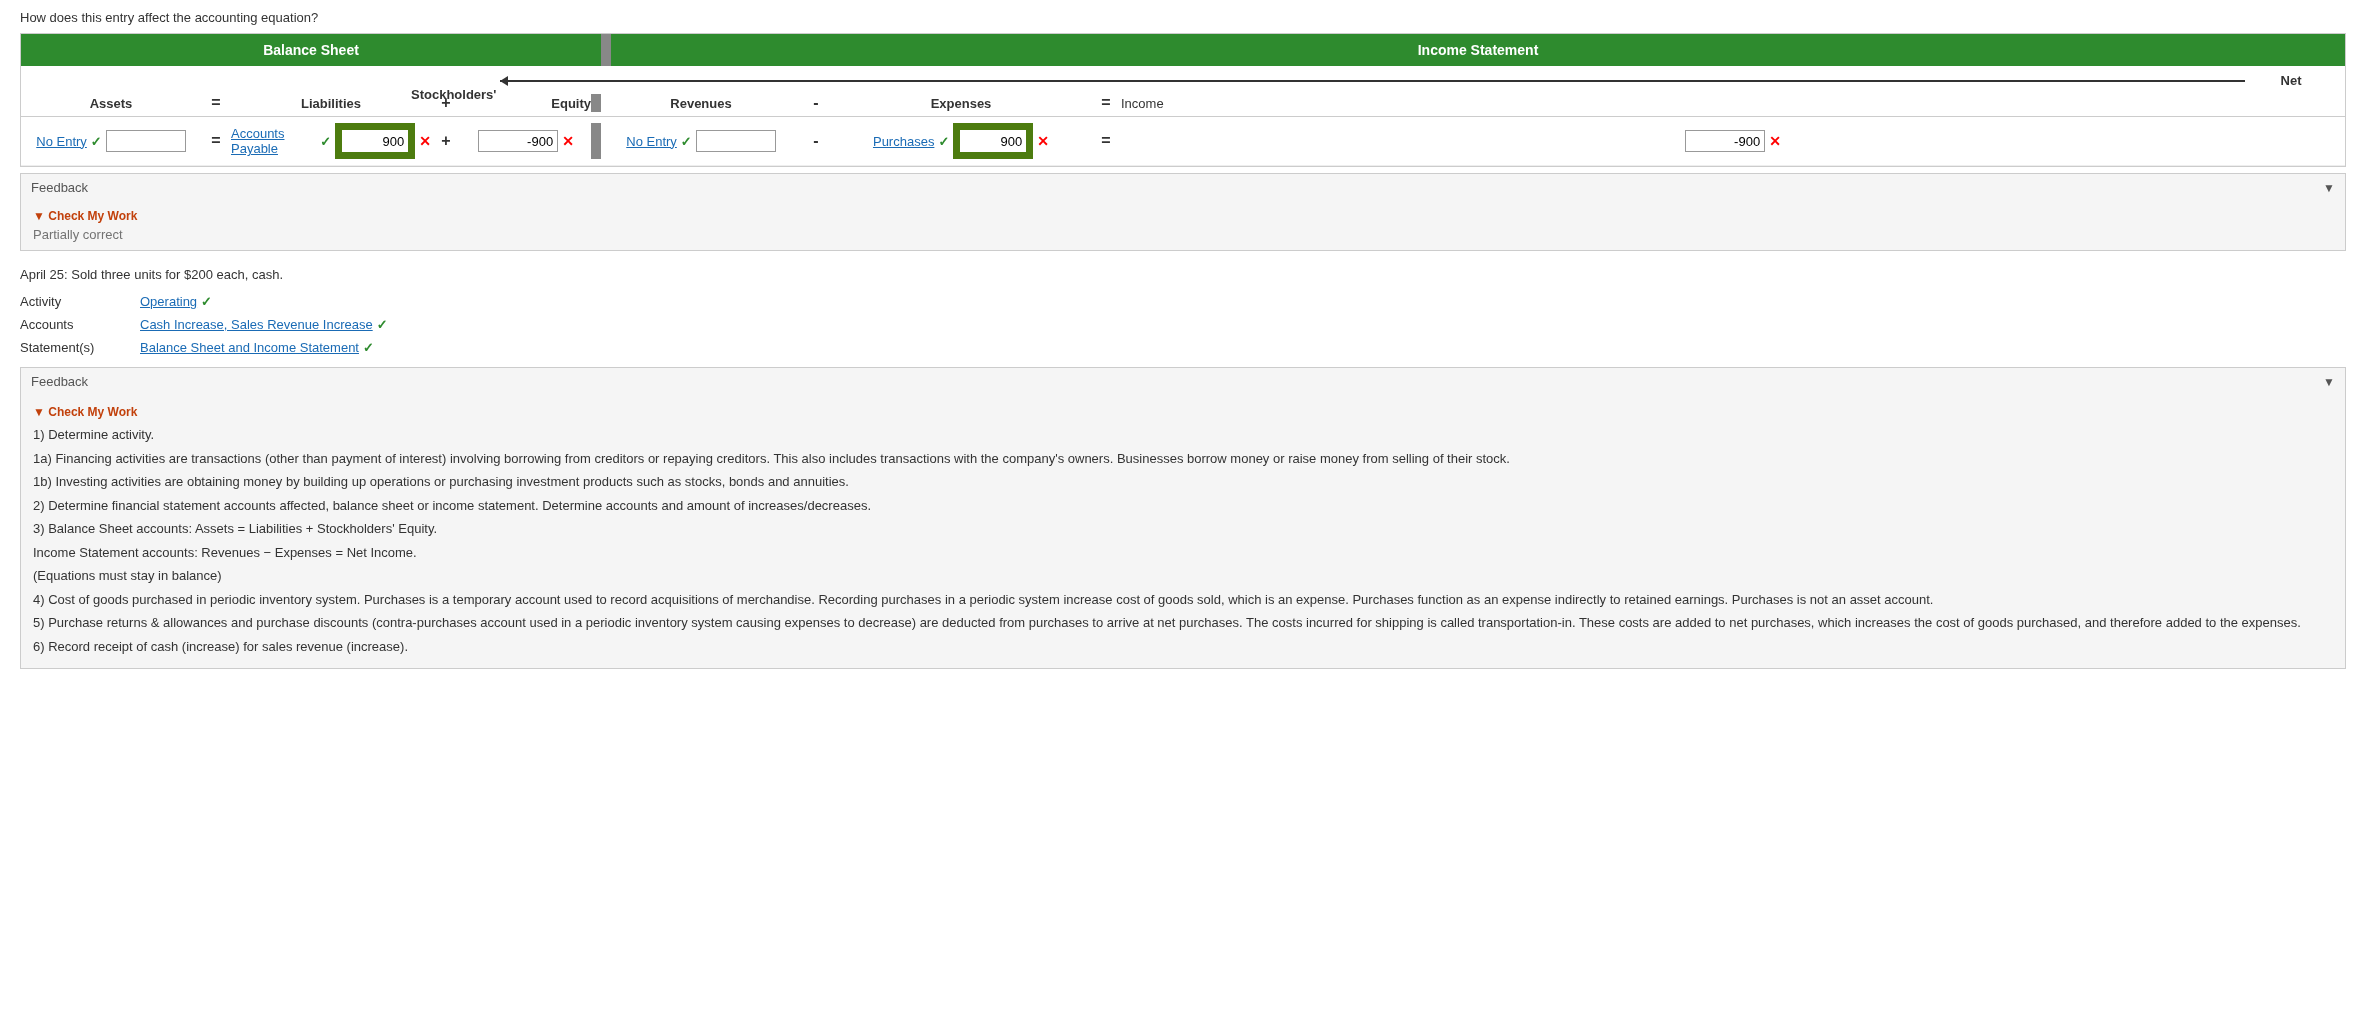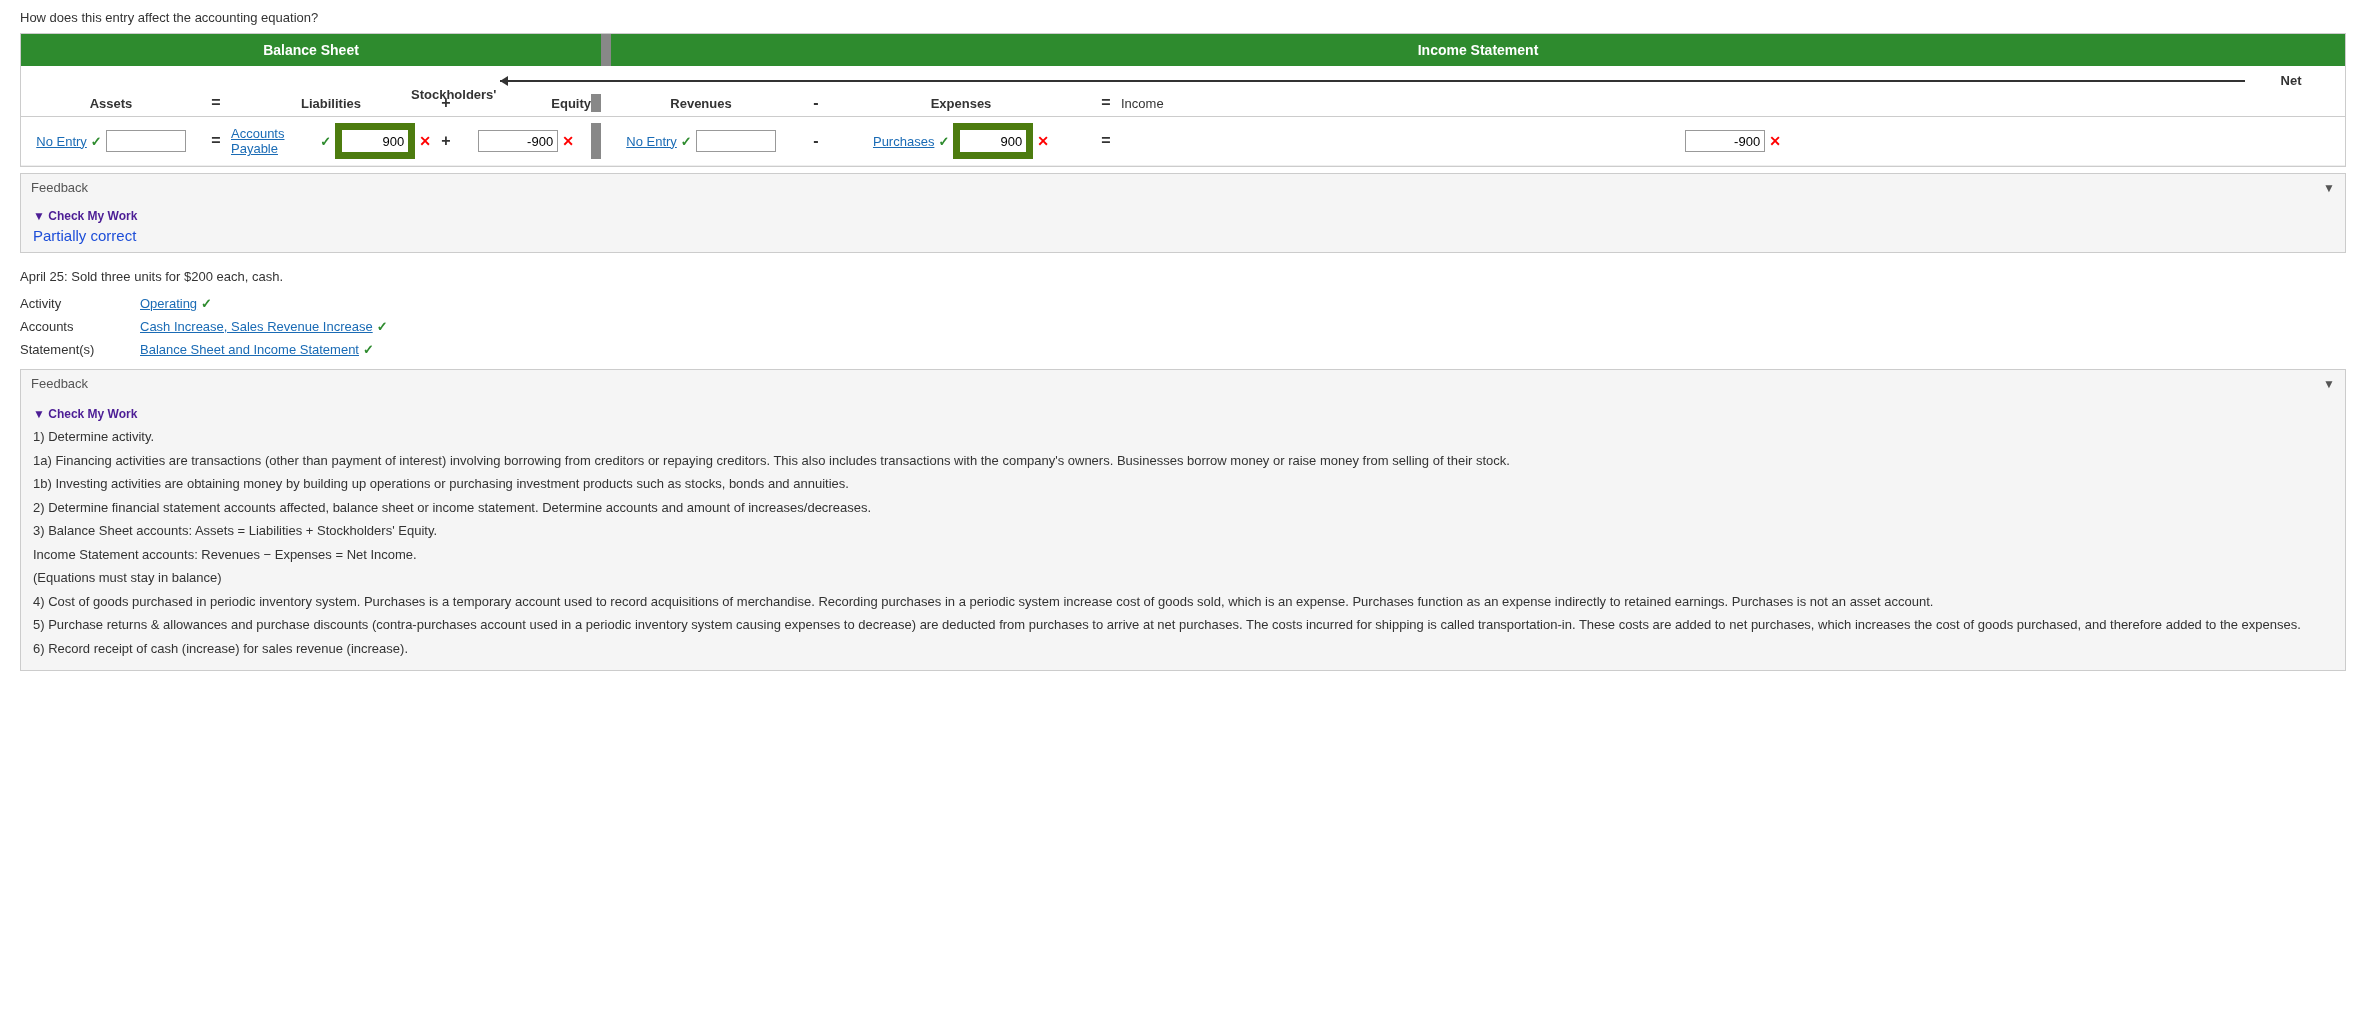--- a/index.html
+++ b/index.html
@@ -113,32 +113,32 @@
       font-size: 12px;
     }
 
     .feedback-body {
       padding: 8px 12px;
       font-size: 13px;
     }
 
     .check-my-work {
       font-weight: bold;
-      color: #4c1d95;
+      color: #c2410c;
       font-size: 12px;
       margin-bottom: 4px;
     }
 
     .check-my-work::before {
       content: '▼ ';
     }
 
     .partially-correct {
-      font-size: 15px;
-      color: #1d4ed8;
+      font-size: 13px;
+      color: #737373;
     }
 
     
     .section-separator {
       margin: 16px 0 8px 0;
     }
 
     
     .scenario-text {
       font-size: 13px;

